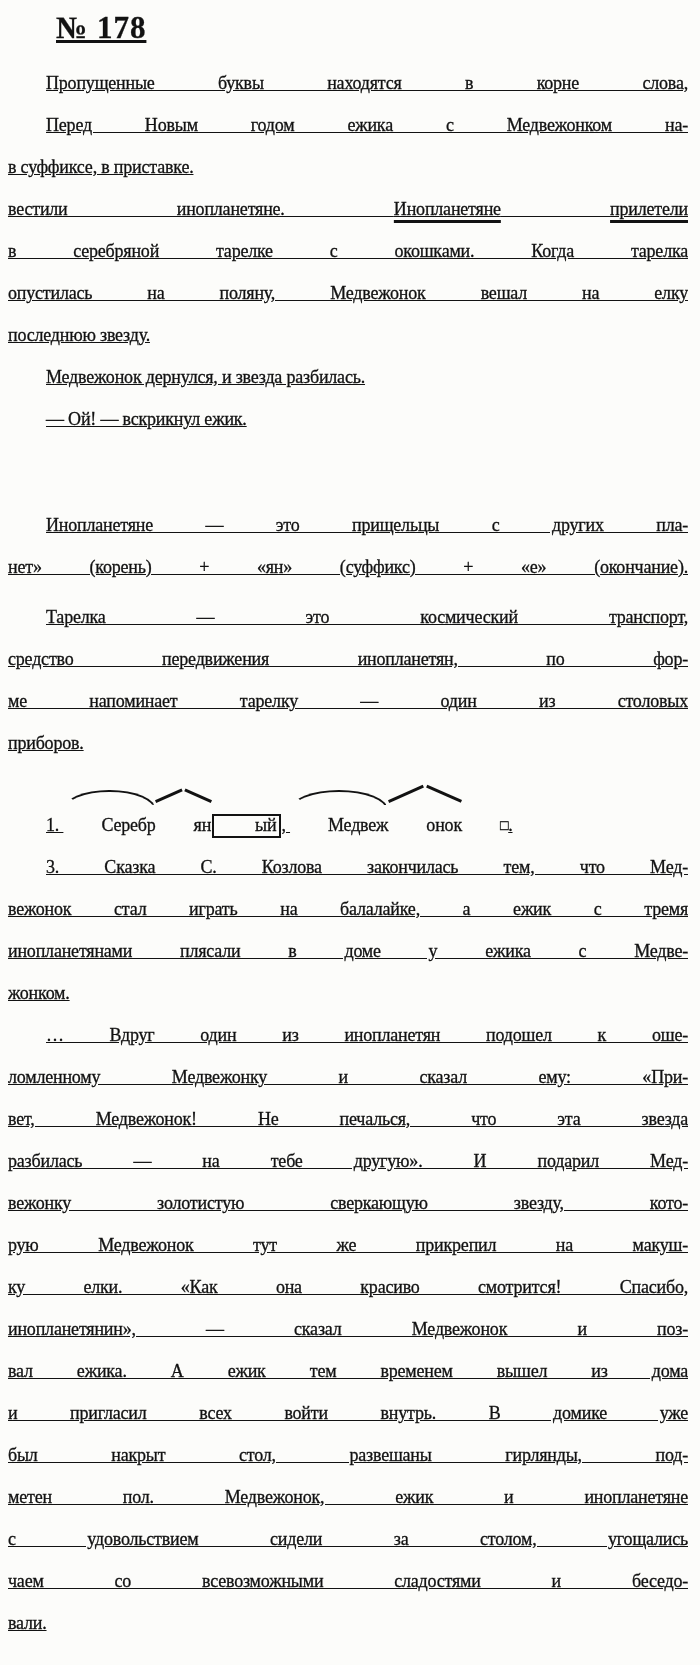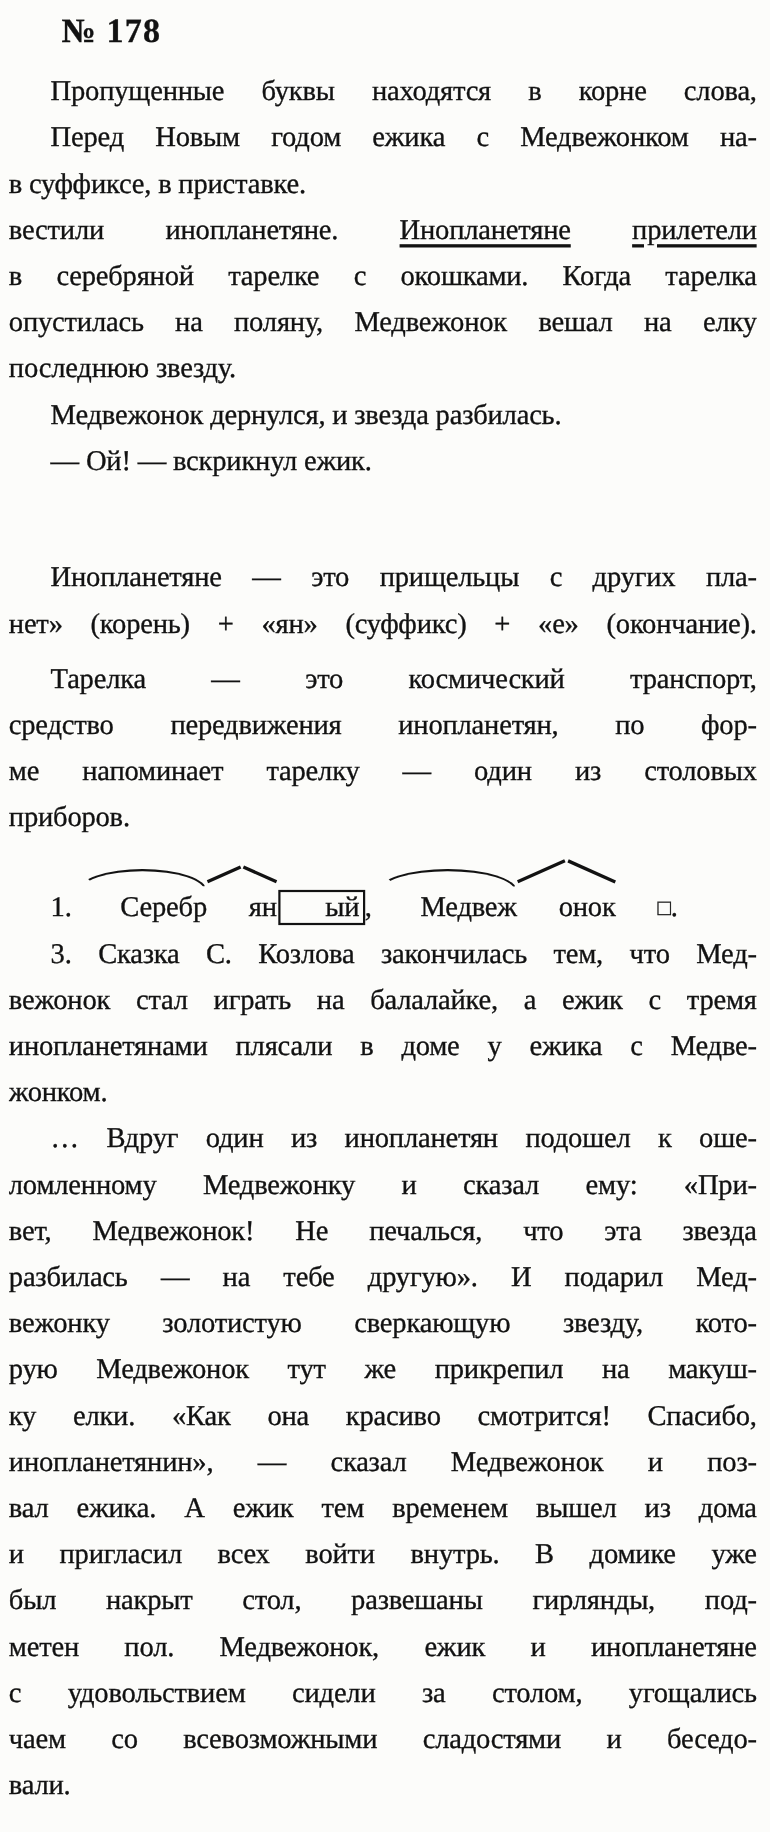--- a/index.html
+++ b/index.html
@@ -18,30 +18,31 @@
     color: var(--ink);
     font-family: "Liberation Serif", "DejaVu Serif", serif;
     -webkit-text-stroke: 0.3px currentColor;
   }
   .page {
     box-sizing: border-box;
     width: 700px;
     height: 1665px;
     padding: 8px 12px 0 8px;
     position: relative;
+    text-decoration: underline;
   }
   .exercise-number {
     font-size: 31px;
     font-weight: 700;
     letter-spacing: 1px;
     margin: 2px 0 16px 48px;
     line-height: 36px;
   }
   .text-body {
-    font-size: 26px;
+    font-size: 18px;
     line-height: 42px;
   }
   .section { margin: 0; }
   .line {
     text-align: justify;
     text-align-last: justify;
     max-height: 42px;
     overflow: hidden;
     letter-spacing: -0.2px;
   }

